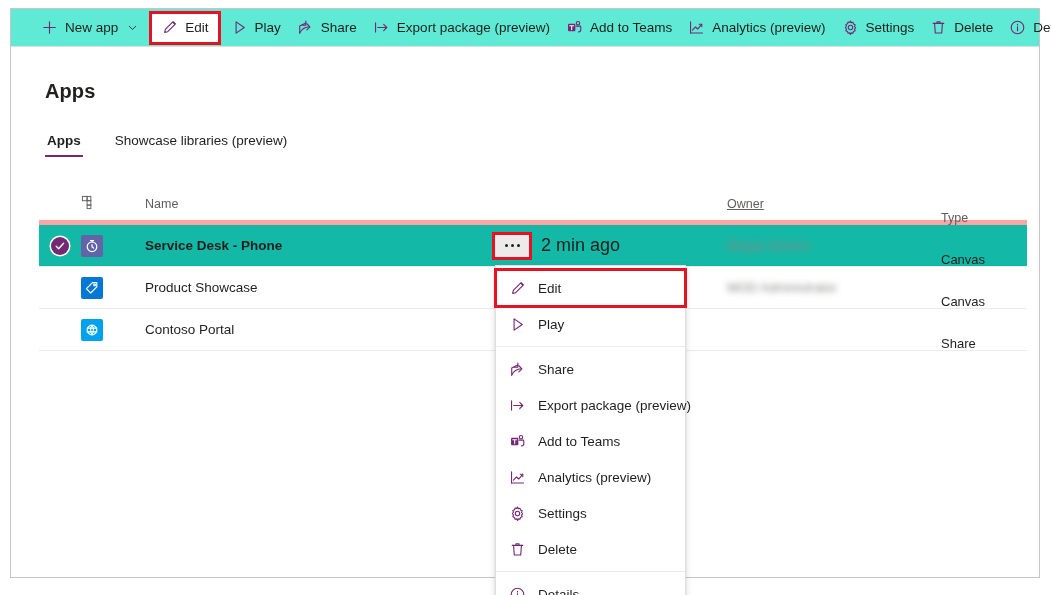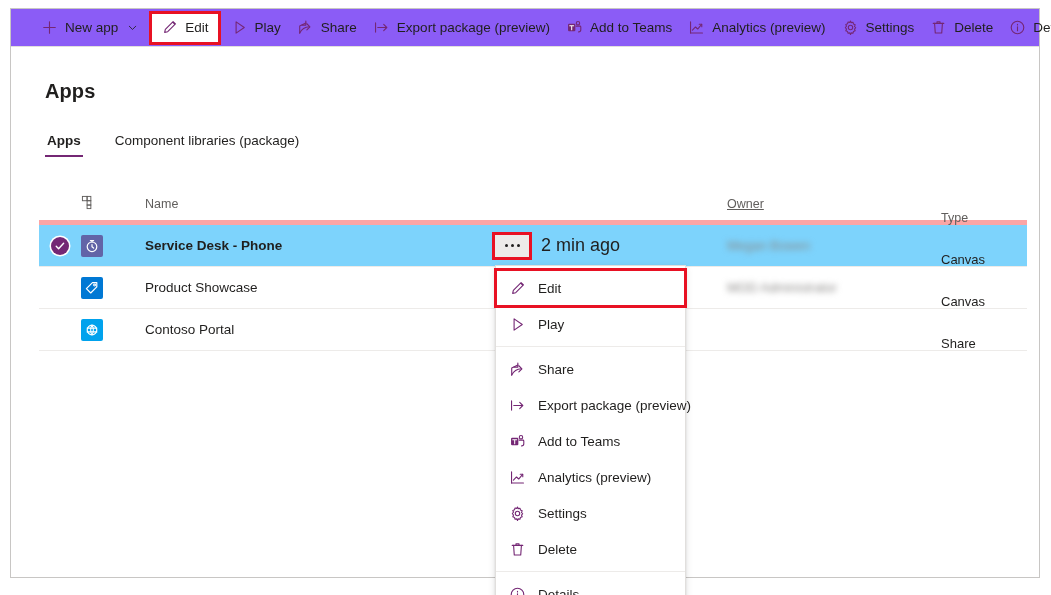--- a/index.html
+++ b/index.html
@@ -27,21 +27,21 @@
     background: #ffffff;
   }
 
   
   #command-bar {
     position: absolute;
     left: 0;
     top: 0;
     right: 0;
     height: 38px;
-    background: #8b5cf6;
+    background: #5eead4;
     border-bottom: 1px solid #e1dfdd;
     display: flex;
     align-items: center;
     padding-left: 22px;
     box-sizing: border-box;
   }
   .cmd {
     display: flex;
     align-items: center;
     height: 30px;
@@ -139,21 +139,21 @@
     box-sizing: border-box;
     position: relative;
   }
   #list-header {
     height: 38px;
     border-bottom: 5px solid #fca5a5;
     color: #605e5c;
     font-size: 12.5px;
   }
   .row.selected {
-    background: #7dd3fc;
+    background: #14b8a6;
   }
   .c-check {
     width: 42px;
     display: flex;
     align-items: center;
     justify-content: center;
     flex: none;
   }
   .c-icon {
     width: 42px;
@@ -409,21 +409,21 @@
         <span>Details</span>
       </div>
     </div>
 
   <div id="content">
 
     <div id="page-title">Apps</div>
 
     <div id="pivot">
         <div class="pivot-tab selected">Apps</div>
-        <div class="pivot-tab">Component libraries (package)</div>
+        <div class="pivot-tab">Showcase libraries (preview)</div>
       </div>
 
     <div id="list">
       <div class="row" id="list-header">
         <div class="c-check"></div>
         <div class="c-icon">
           <span>
             <svg width="15" height="15" viewBox="0 0 16 16">
               <rect x="1.5" y="1.5" width="5" height="4.6" fill="none" stroke="#605e5c" stroke-width="1"></rect>
               <rect x="1.5" y="6.1" width="5" height="0" fill="none" stroke="#605e5c" stroke-width="1"></rect>

